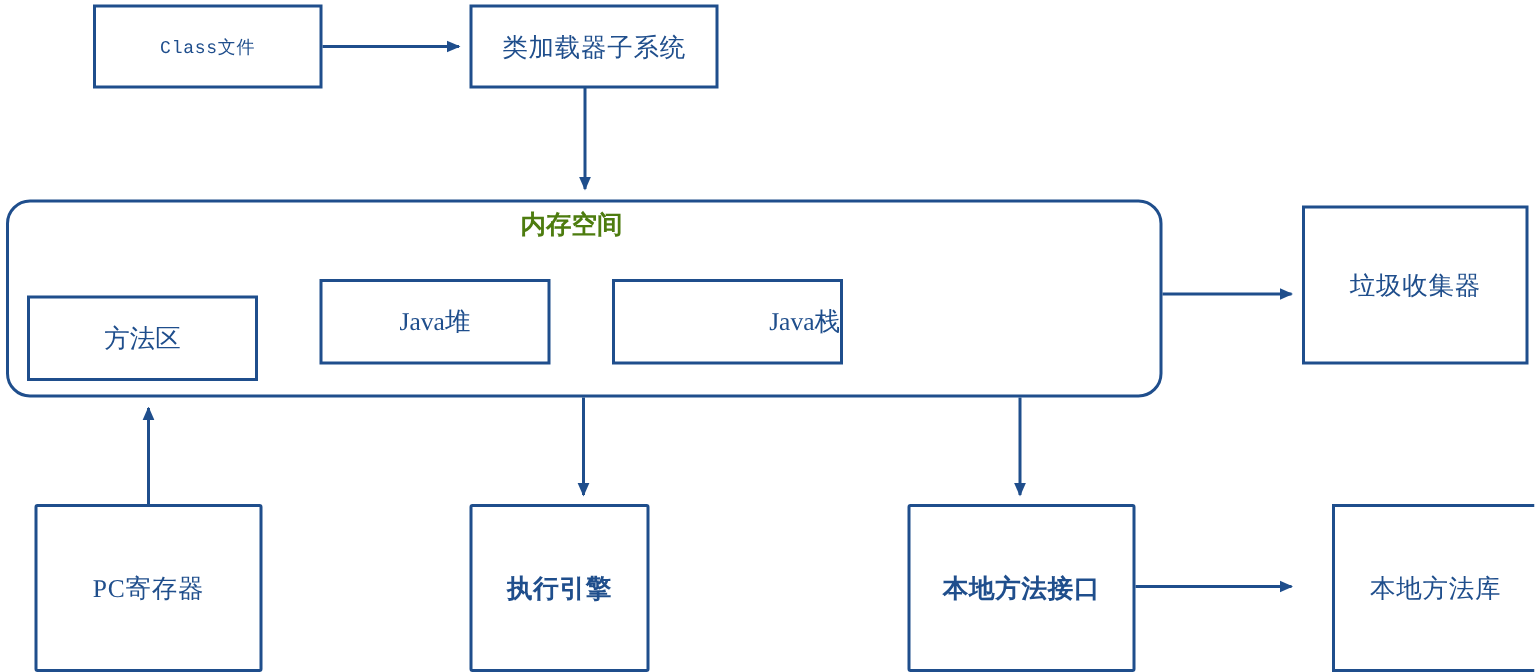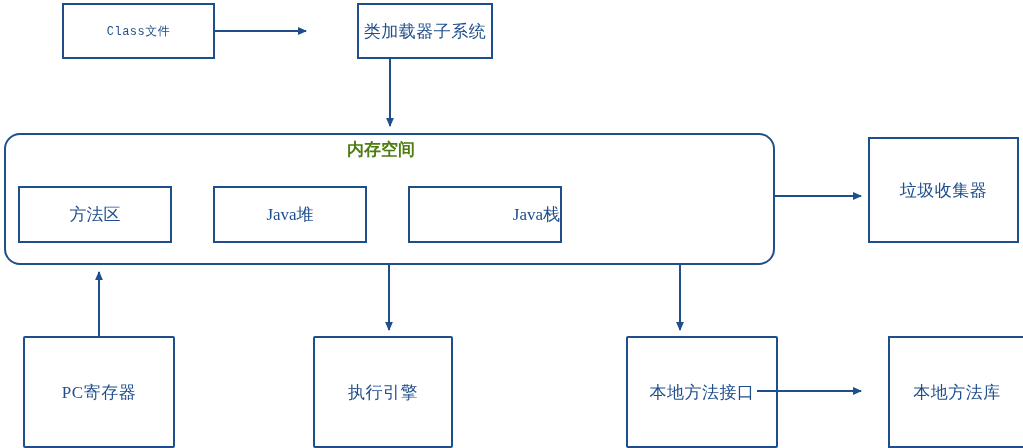--- a/index.html
+++ b/index.html
@@ -98,53 +98,53 @@
 
     <line x1="680" y1="265" x2="680" y2="330" stroke="#1f4e8c" stroke-width="2" marker-end="url(#arrowhead)"></line>
 
     <line x1="757" y1="391" x2="861" y2="391" stroke="#1f4e8c" stroke-width="2" marker-end="url(#arrowhead)"></line>
   </svg>
 
   <div class="node sharp" style="left:62px; top:3px; width:153px; height:56px;">
     <span class="mono">Class文件</span>
   </div>
 
-  <div class="node sharp" style="left:313px; top:3px; width:136px; height:56px;margin-left:44px;">
+  <div class="node sharp" style="left:313px; top:3px; width:166px; height:56px;">
     <span>类加载器子系统</span>
   </div>
 
   <div id="memory-space" style="left:4px; top:133px; width:771px; height:132px;"></div>
   <div id="memory-space-label" style="left:347px; top:138px;">内存空间</div>
 
-  <div class="inner-node sharp" style="left:18px; top:186px; width:154px; height:57px;">
+  <div class="inner-node sharp" style="left:18px; top:197px; width:154px; height:57px;">
     <span>方法区</span>
   </div>
 
   <div class="inner-node sharp" style="left:213px; top:186px; width:154px; height:57px;font-family:Liberation Serif, serif;">
     <span>Java堆</span>
   </div>
 
   <div class="inner-node sharp" style="left:408px; top:186px; width:154px; height:57px;justify-content:flex-end;">
     <span>Java栈</span>
   </div>
 
 
   <div class="node sharp" style="left:868px; top:137px; width:151px; height:106px;">
     <span>垃圾收集器</span>
   </div>
 
   <div class="node soft" style="left:23px; top:336px; width:152px; height:112px;">
     <span>PC寄存器</span>
   </div>
 
-  <div class="node soft" style="left:313px; top:336px; width:140px; height:112px;">
+  <div class="node soft" style="left:313px; top:336px; width:120px; height:112px;font-weight:bold;">
     <span>执行引擎</span>
   </div>
 
-  <div class="node soft" style="left:626px; top:336px; width:152px; height:112px;">
+  <div class="node soft" style="left:605px; top:336px; width:152px; height:112px;font-weight:bold;">
     <span>本地方法接口</span>
   </div>
 
   <div class="node sharp" style="left:888px; top:336px; width:138px; height:112px;align-items:center;">
     <span>本地方法库</span>
   </div>
 
 </div>
 
 </body></html>

